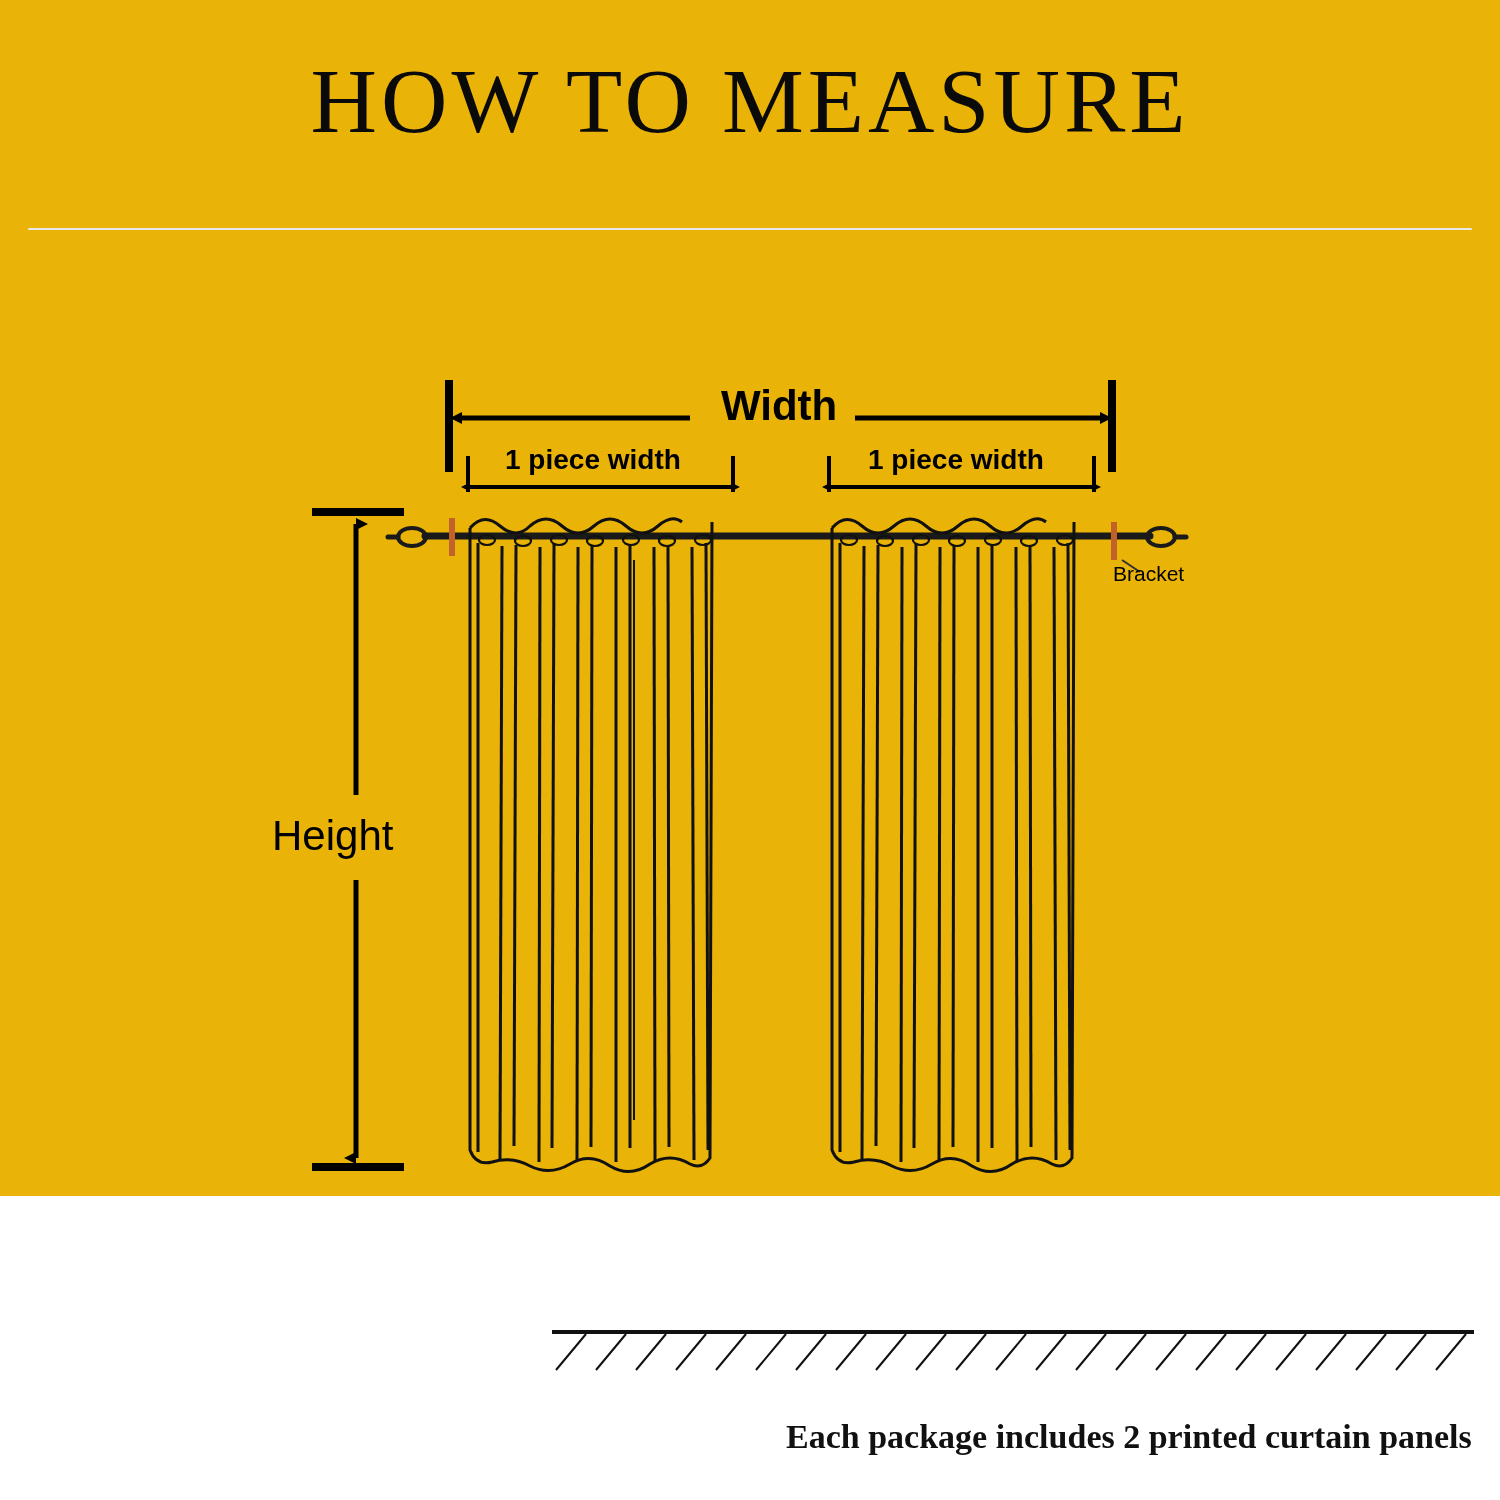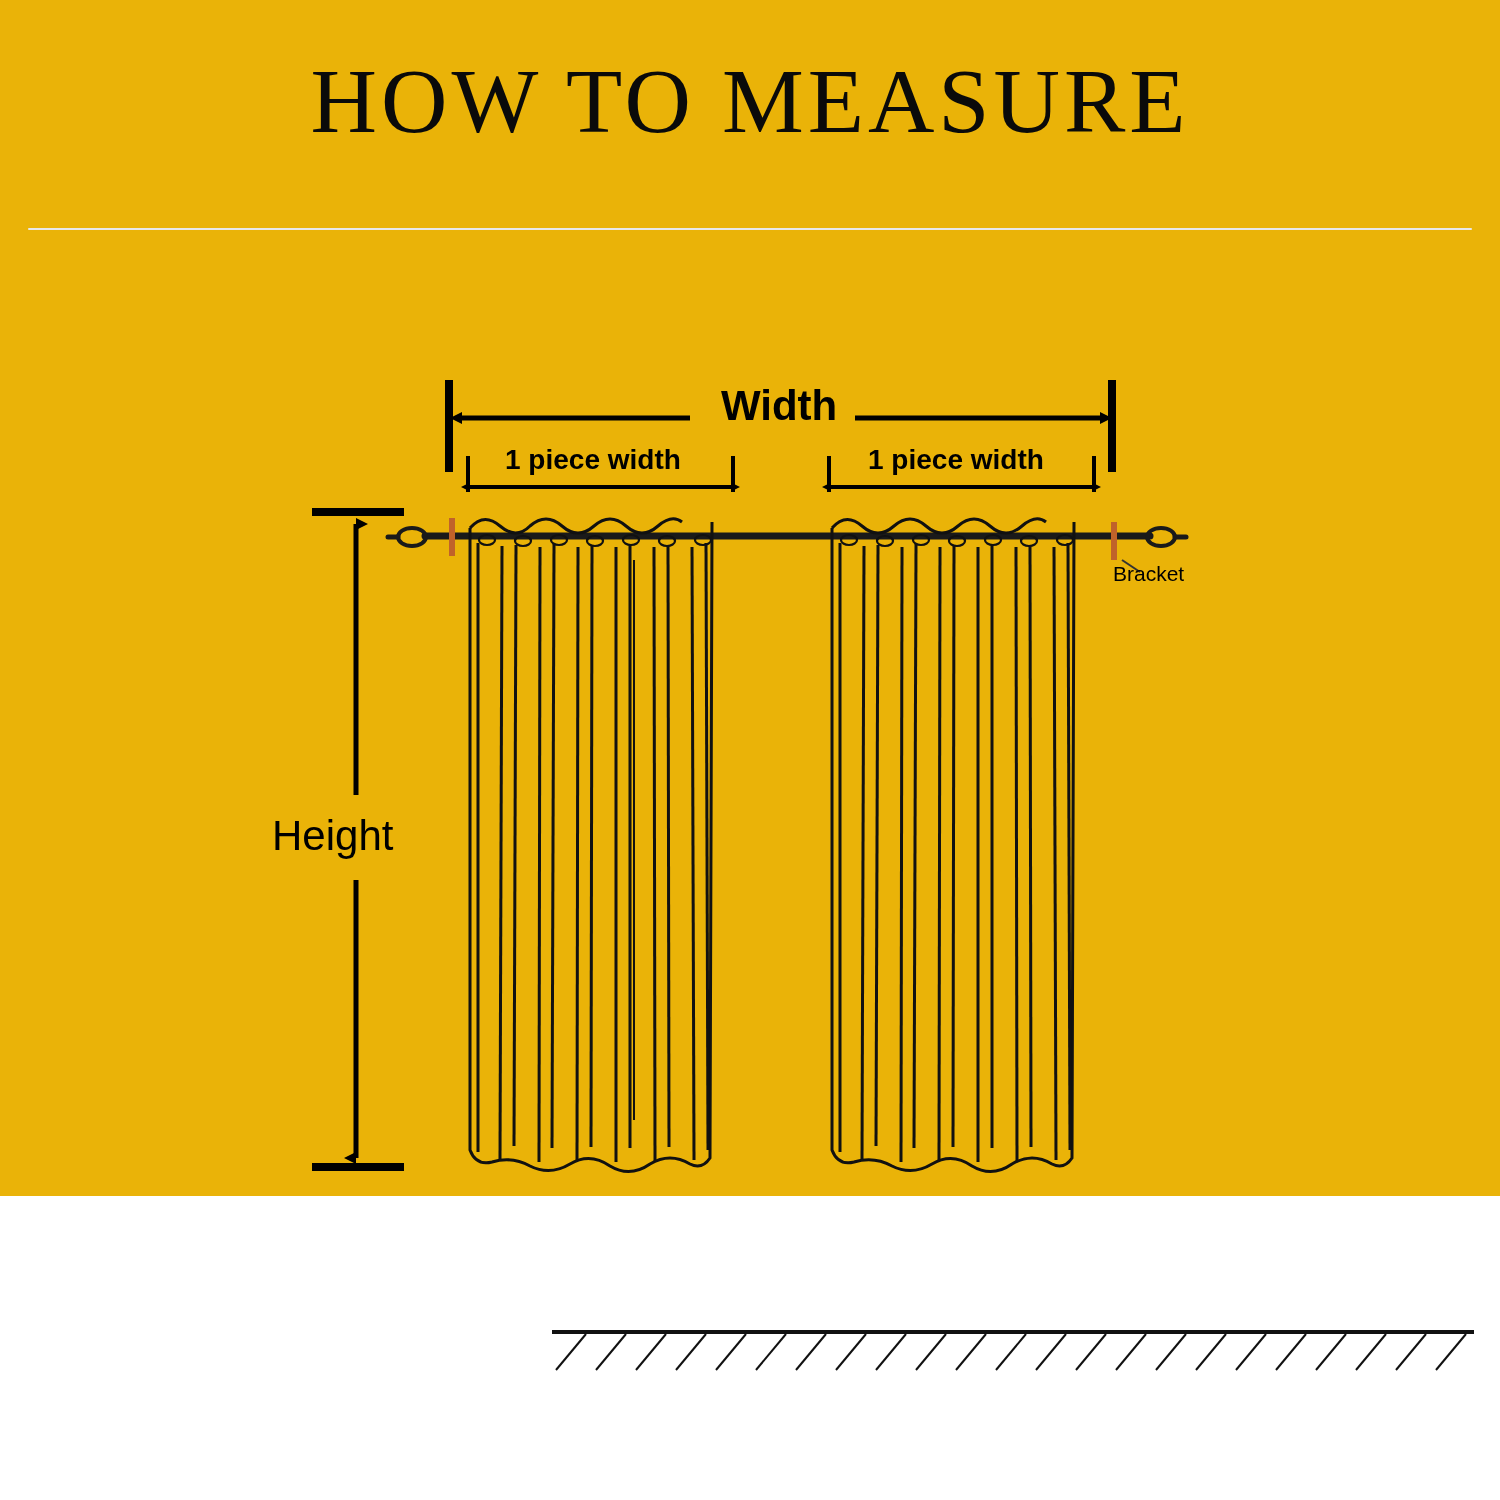--- a/index.html
+++ b/index.html
@@ -255,14 +255,15 @@
         <line x1="1436" y1="1370" x2="1466" y2="1334"></line>
       </g>
     </g>
   </svg>
 
   <div class="lbl lbl-width">Width</div>
   <div class="lbl lbl-height">Height</div>
   <div class="lbl lbl-piece-left">1 piece width</div>
   <div class="lbl lbl-piece-right">1 piece width</div>
   <div class="lbl lbl-bracket">Bracket</div>
+  <div class="lbl lbl-footer">Each package includes 2 printed curtain panels</div>
 
 </div>
 
 </body></html>

